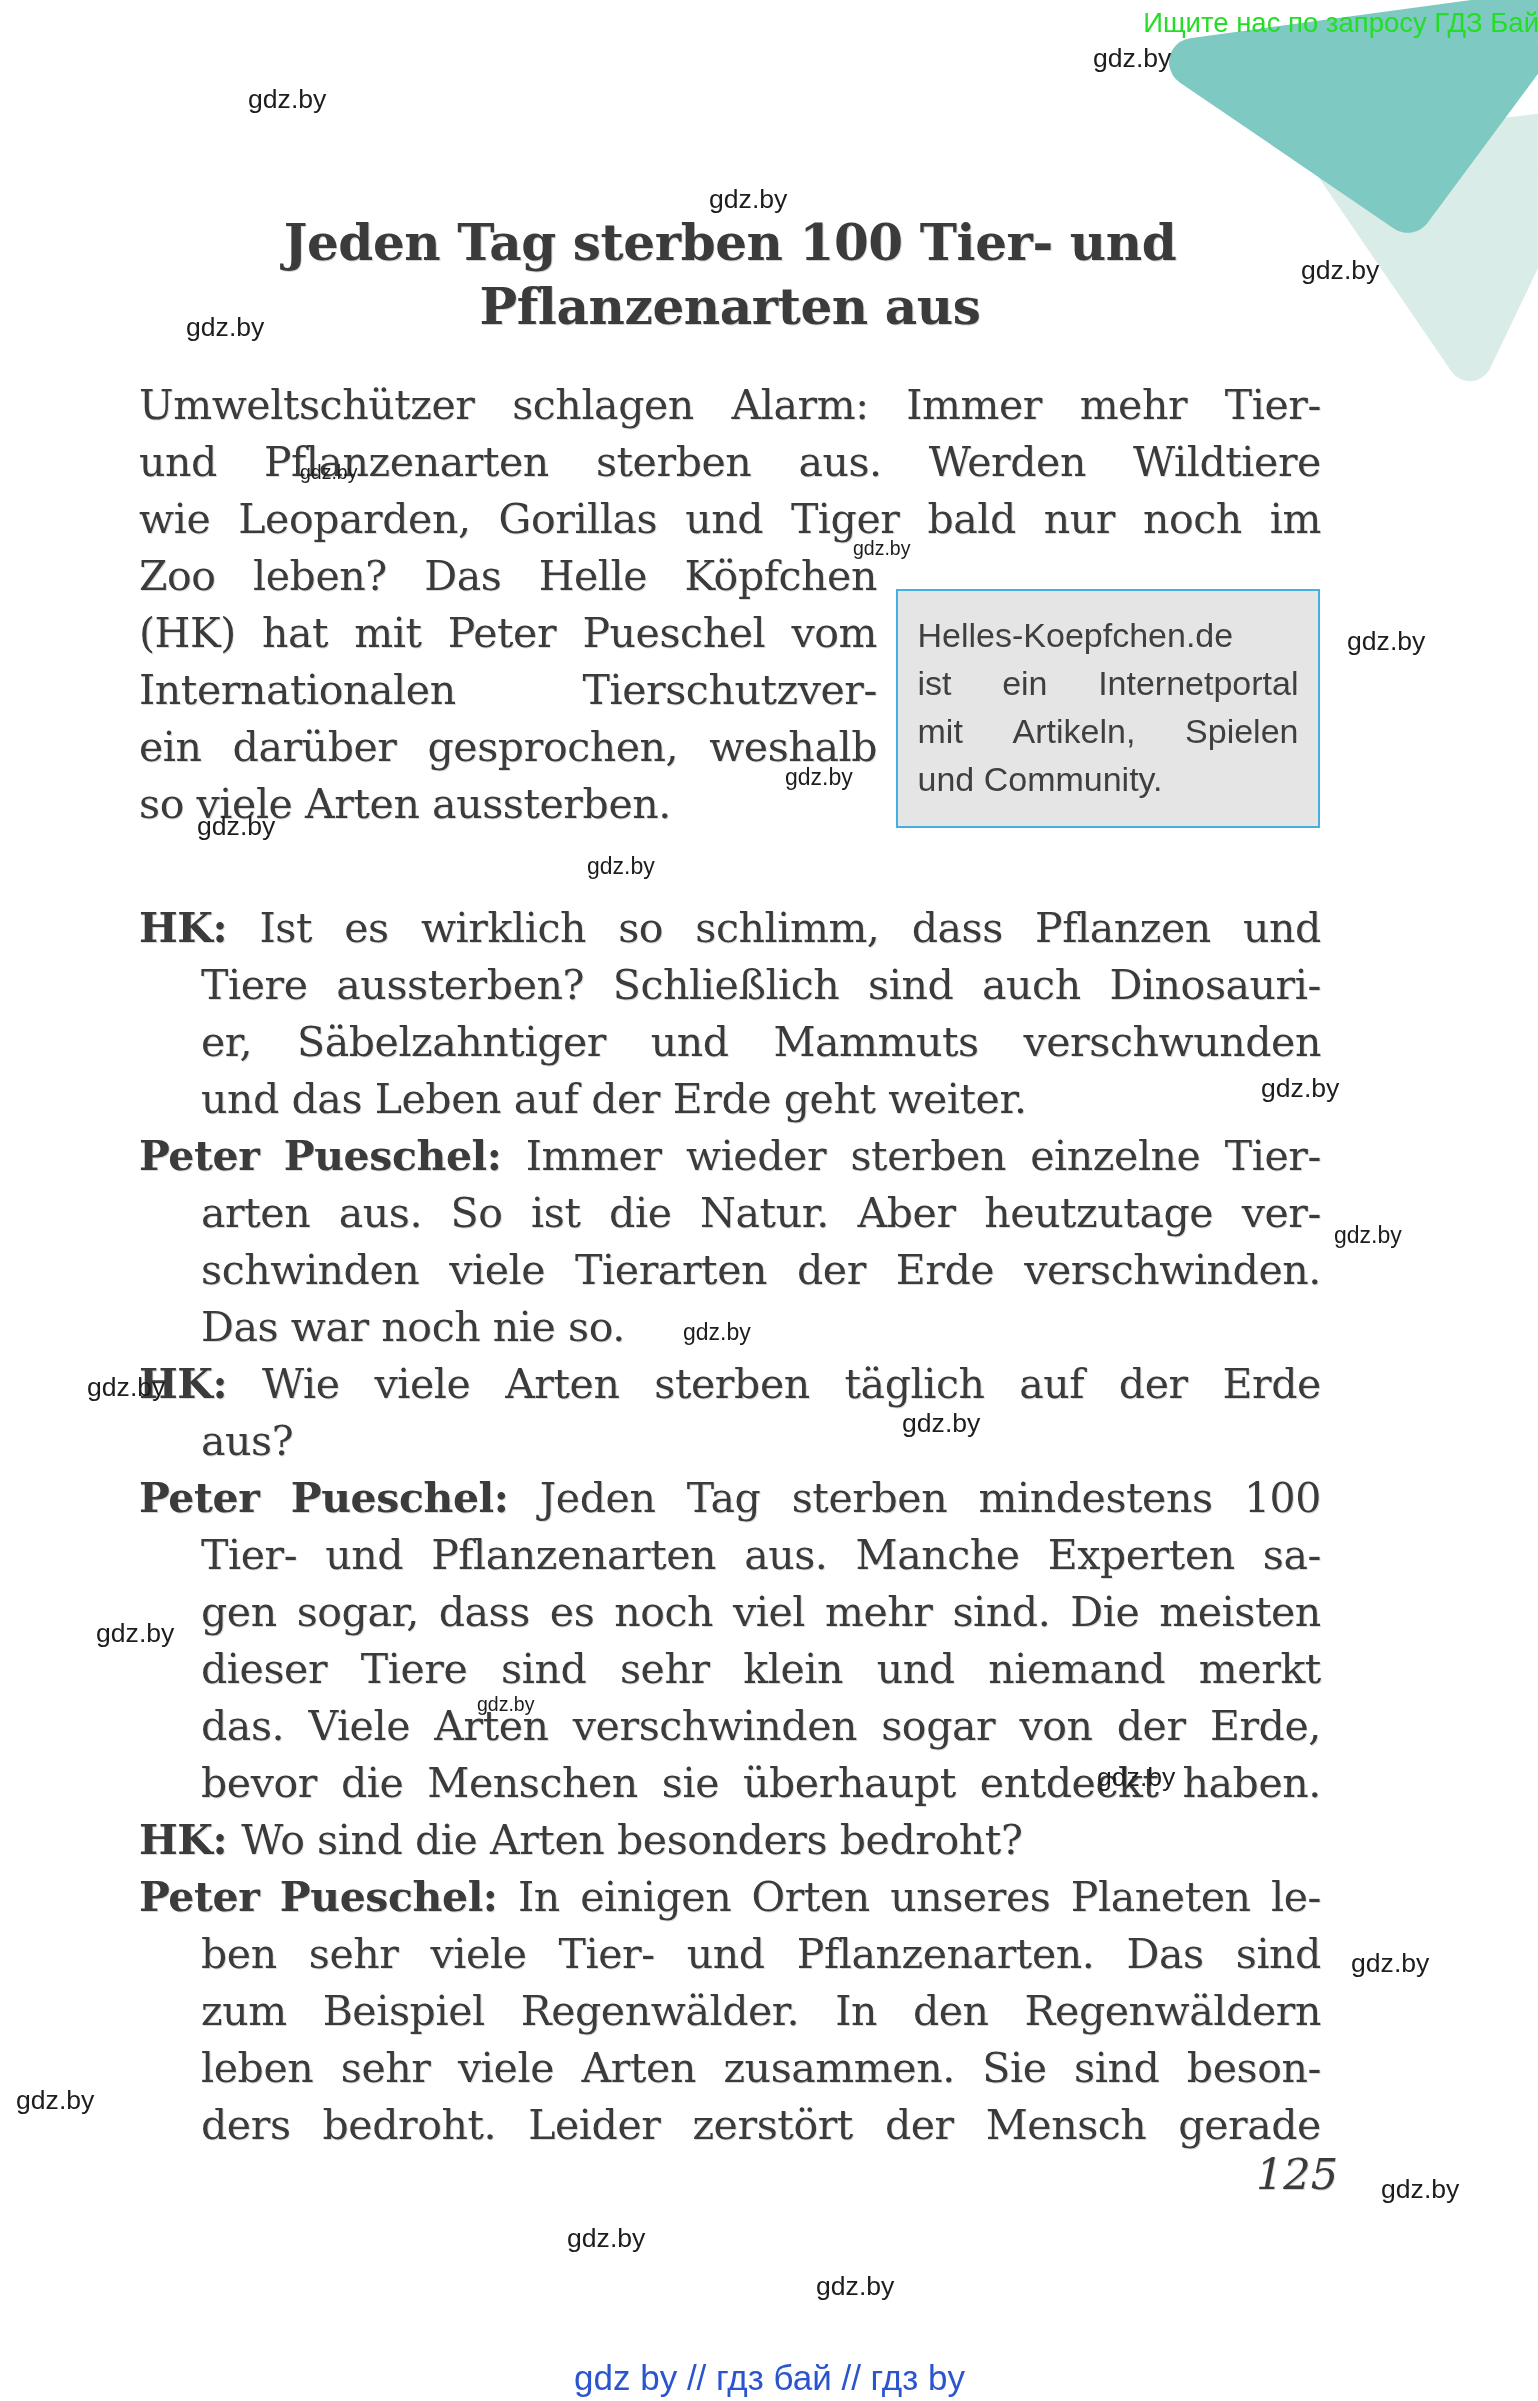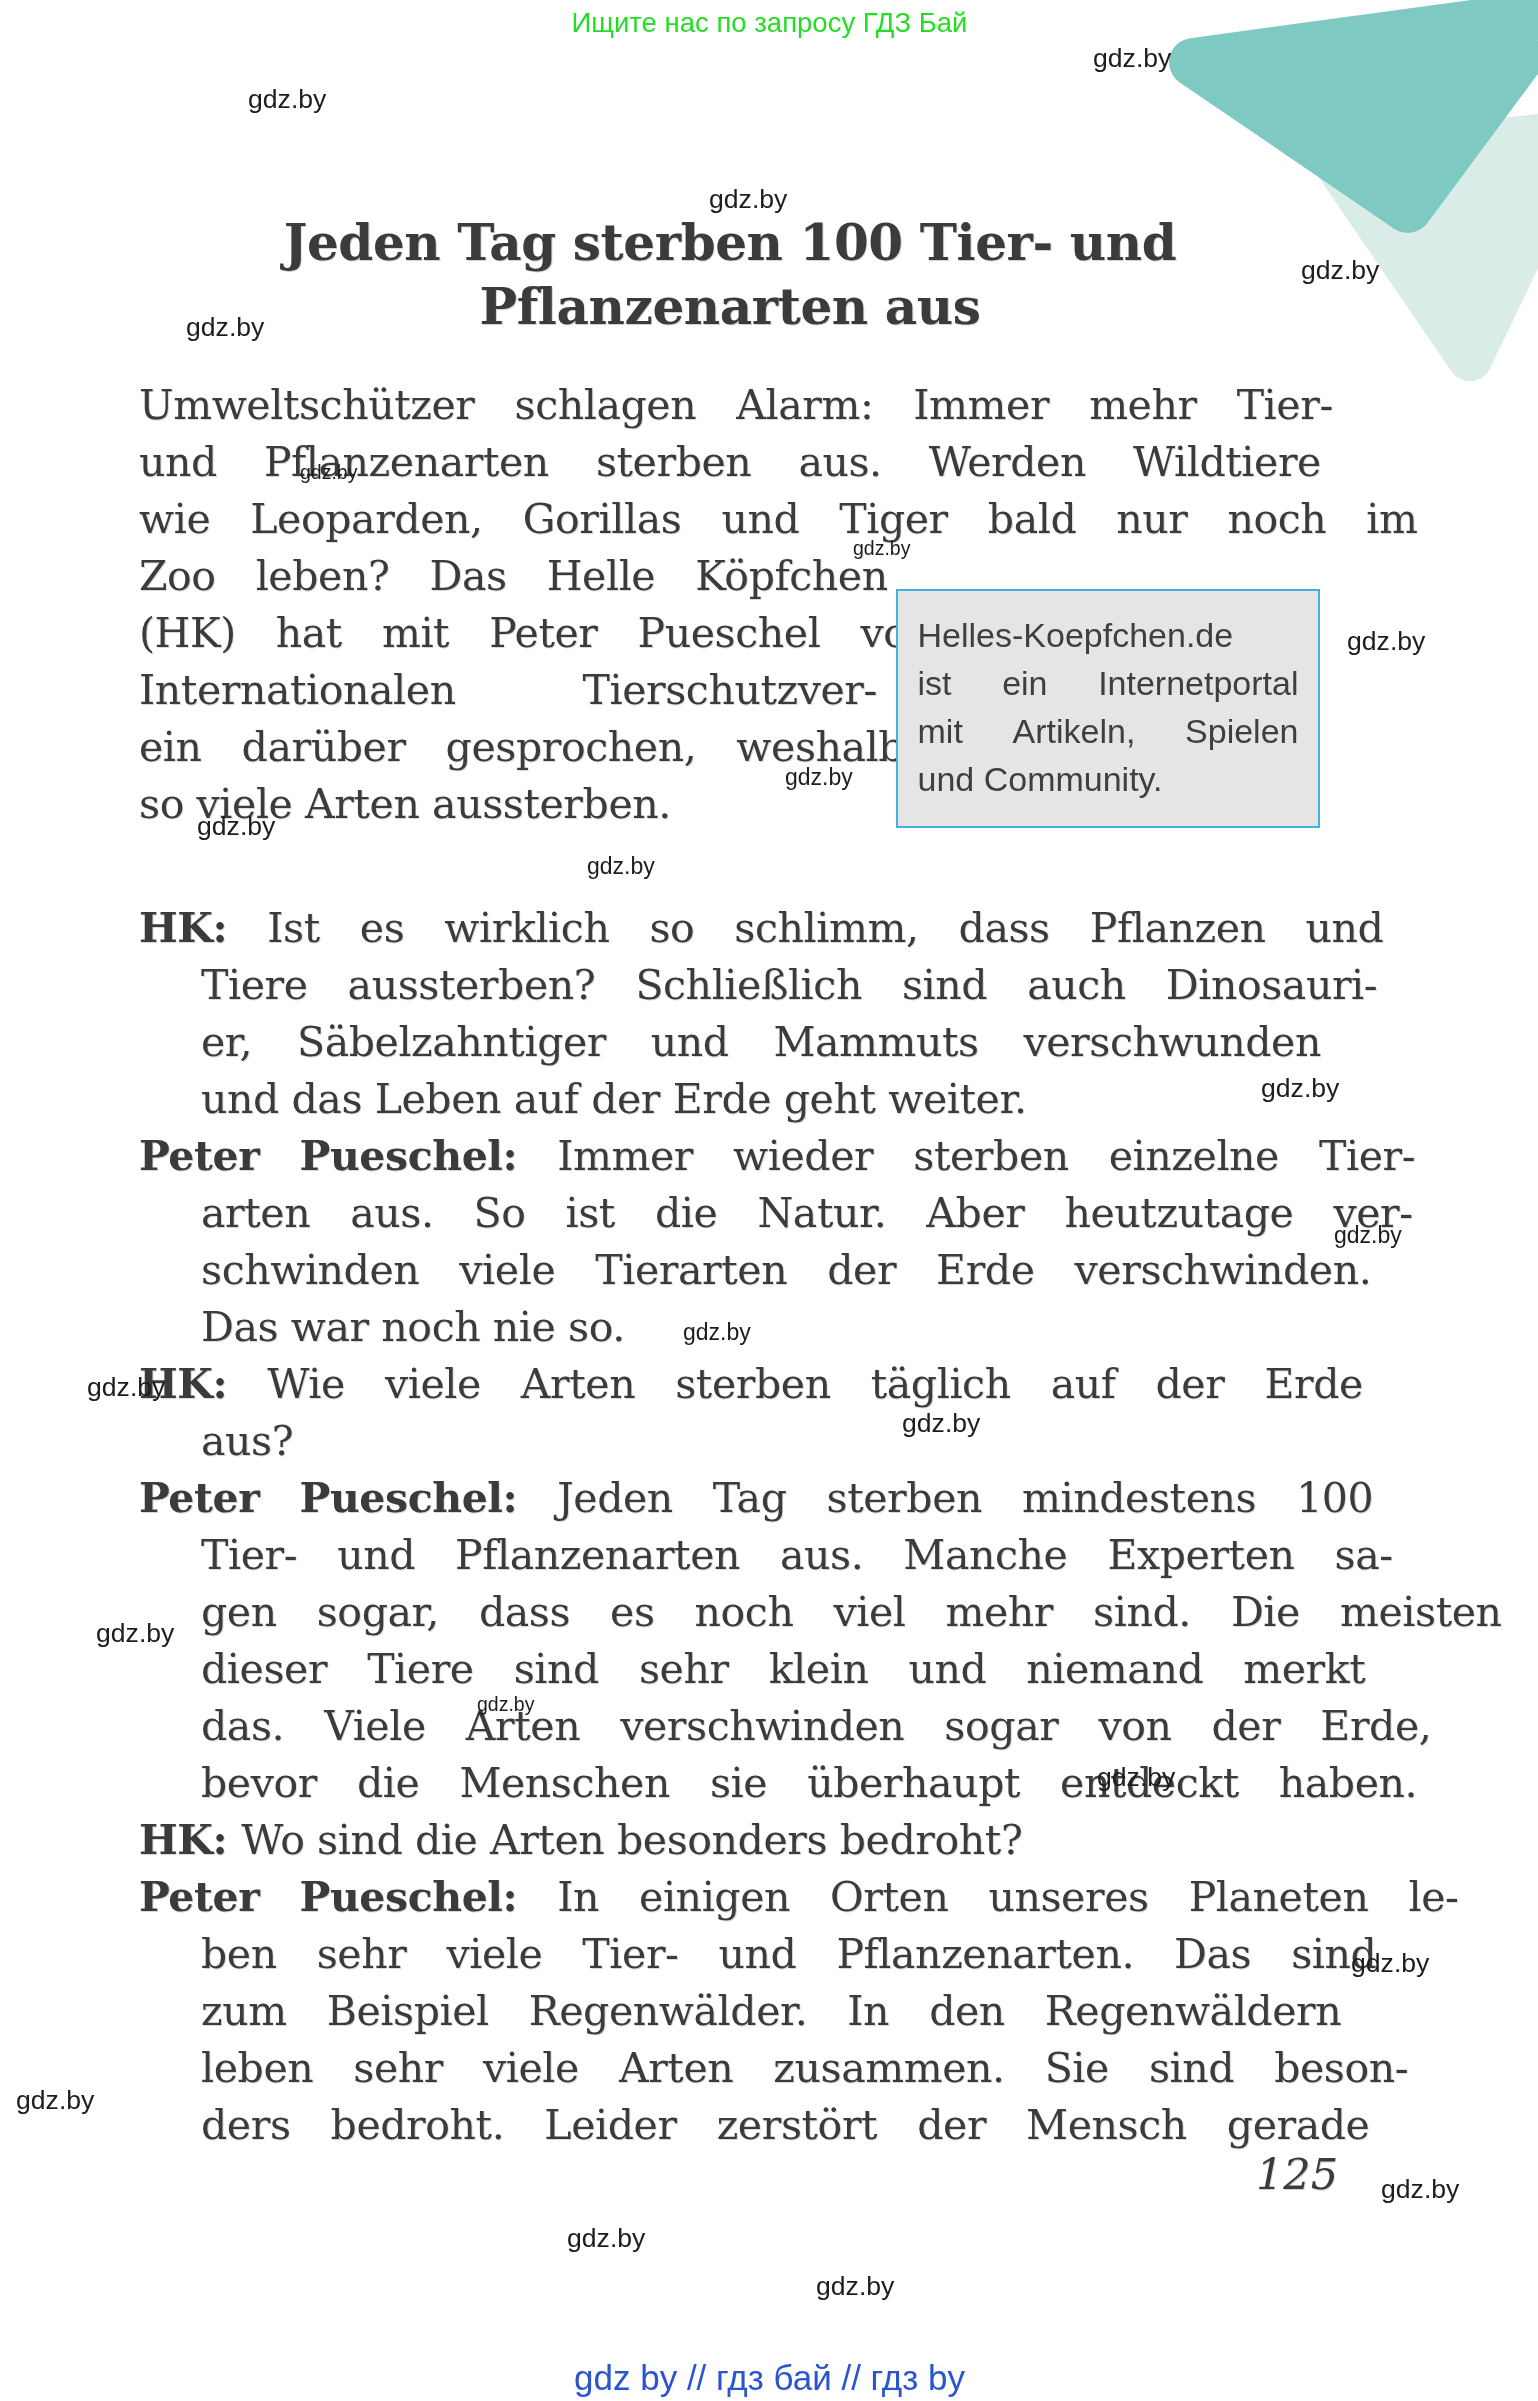--- a/index.html
+++ b/index.html
@@ -12,21 +12,21 @@
     color:#3b3b3b;
   }
   
   .corner-svg{position:absolute;top:0;right:0;}
   .tri-light{fill:var(--tri-light);stroke:var(--tri-light);stroke-width:50;stroke-linejoin:round;}
   .tri-dark{fill:var(--tri-dark);stroke:var(--tri-dark);stroke-width:55;stroke-linejoin:round;}
 
   
   .top-green{
     position:absolute;top:7px;left:0;right:0;
-    text-align:center;
+    text-align:right;
     font-family:"Liberation Sans", sans-serif;
     font-size:27.5px;color:var(--green);
   }
   
   .footer-blue{
     position:absolute;top:2358px;left:0;right:0;
     text-align:center;
     font-family:Liberation Sans, sans-serif;
     font-size:35px;color:var(--blue);
   }
@@ -45,21 +45,20 @@
     text-shadow:0.9px 0.9px 0 rgba(130,130,130,.35);
   }
   
   .intro{position:absolute;left:139px;top:377px;width:1182px;}
   .dialogue{position:absolute;left:139px;top:900px;width:1182px;}
   .tline{
     height:57px;line-height:57px;
     font-size:41px;letter-spacing:-0.4px;
     white-space:nowrap;
     text-shadow:0.9px 0.9px 0 rgba(130,130,130,.3);
-    gap:40px;
   }
   .tline.just{display:flex;justify-content:space-between;white-space:normal;}
   .tline.narrow{width:738px;}
   .tline.ind{margin-left:62px;width:1120px;}
   .tline.ind.just{width:1120px;}
   .bold{font-weight:bold;}
   
   .infobox{
     position:absolute;left:896px;top:589px;width:424px;height:239px;
     box-sizing:border-box;border:2.7px solid var(--box-border);

